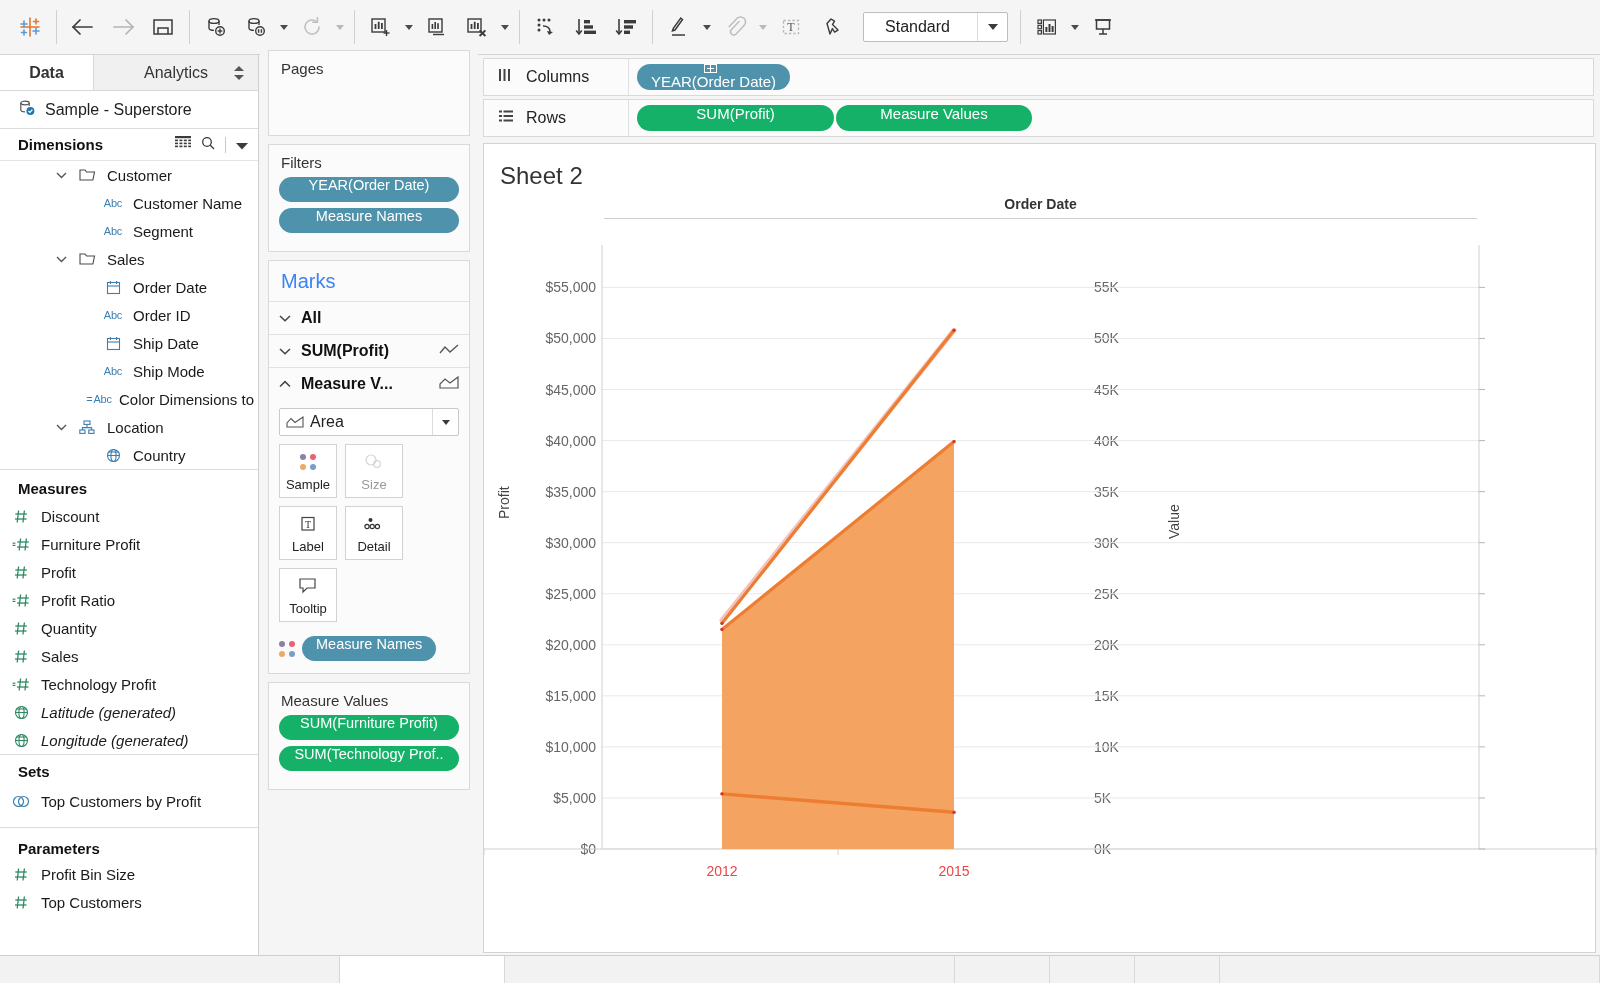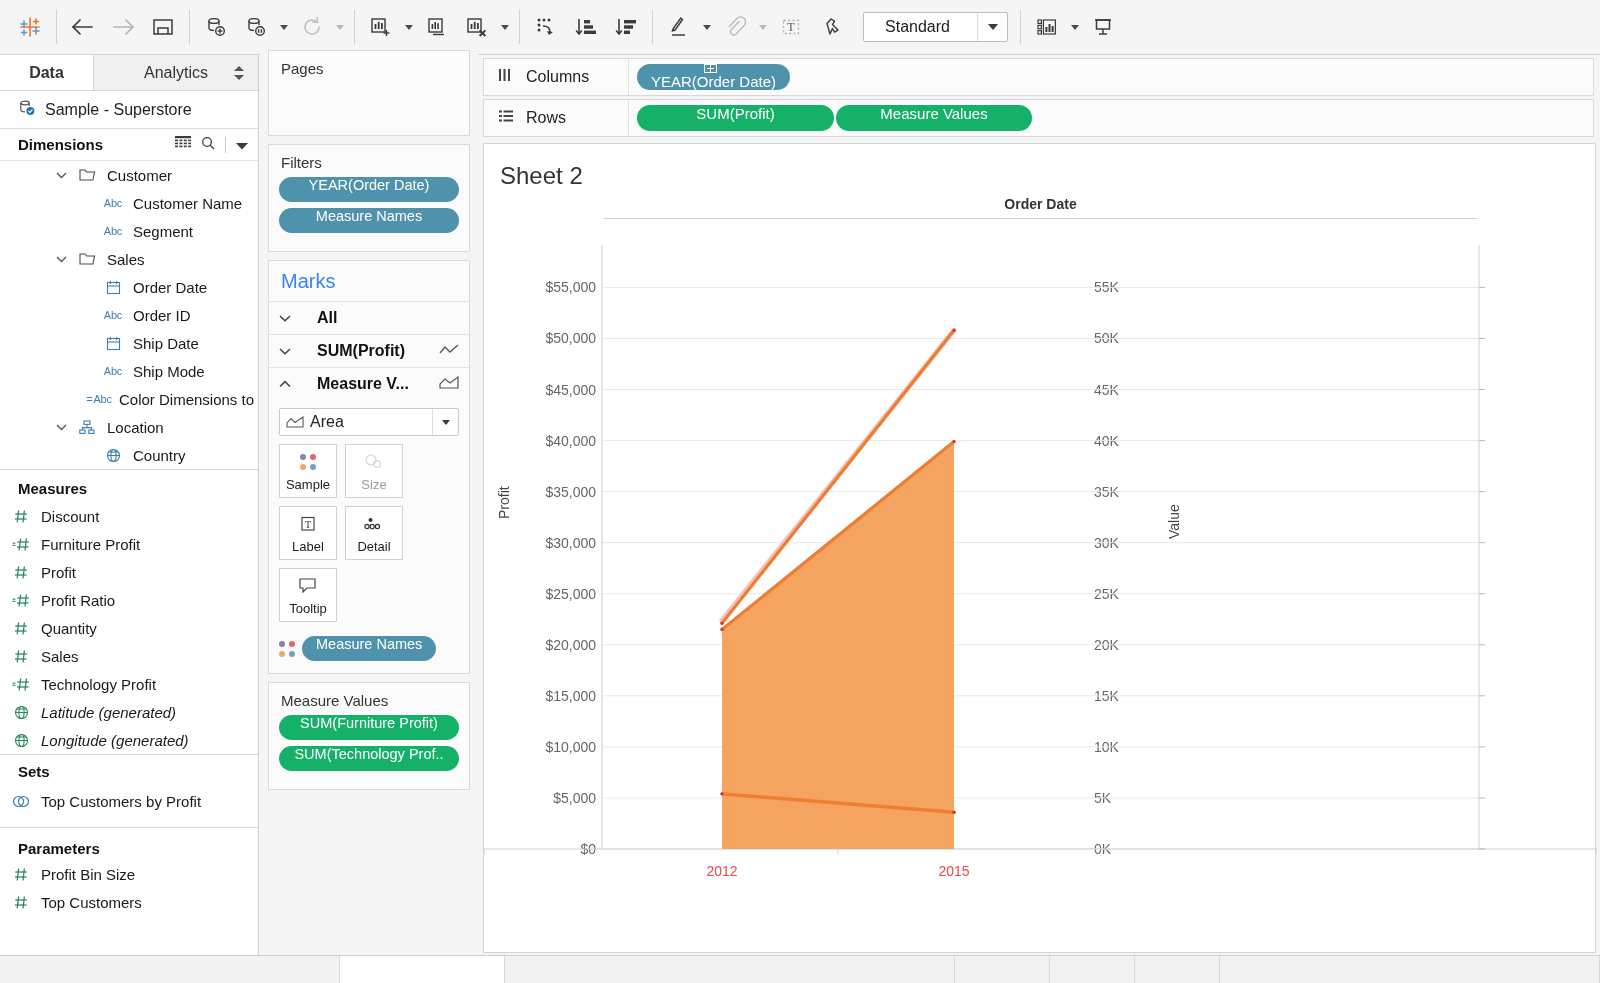--- a/index.html
+++ b/index.html
@@ -118,21 +118,21 @@
   .pill {
     height: 25px; border-radius: 13px; display: inline-flex; align-items: center;
     padding: 0 14px; color: #fff; font-size: 14.5px; margin-bottom: 6px;
     white-space: nowrap; max-width: 100%; overflow:hidden;flex-direction:column;
   }
   .pill.blue { background: #4e93ab; }
   .pill.green { background: #16b169; }
   .pill.full { display:flex; }
 
   .marks-rowhdr {
-    display:flex; align-items:center; gap:24px; padding: 7px 10px 7px 10px;
+    display:flex; align-items:center; gap:8px; padding: 7px 10px 7px 10px;
     border-top:1px solid #e2e2e2; font-size:16px; color:#111;
   }
   .marks-rowhdr .caret { width:14px; color:#444; display:flex; align-items:center;}
   .marks-rowhdr .txt { flex:1; }
   .marks-rowhdr.bold .txt { font-weight: bold; }
   .marks-rowhdr .mk { color:#555; }
   .marks-title { font-size:20px; color:#3b82f6; padding: 9px 10px 8px 12px; }
 
   .mark-select {
     margin: 8px 10px 8px 10px; height: 28px; border:1px solid #c9c9c9; background:#fff;

